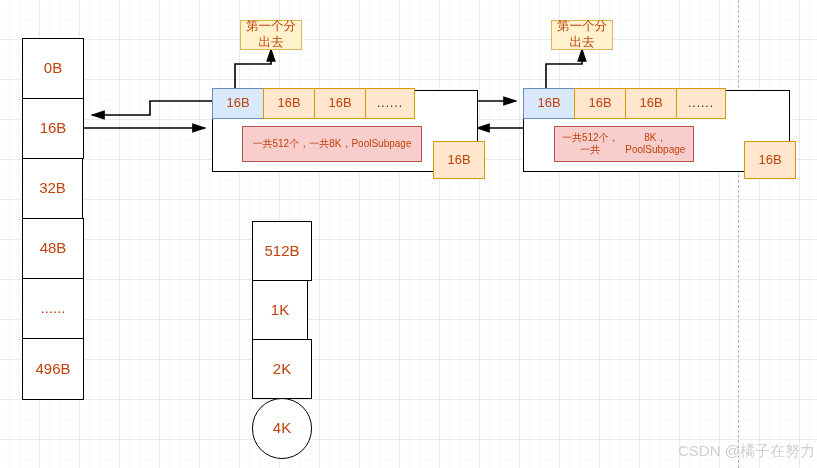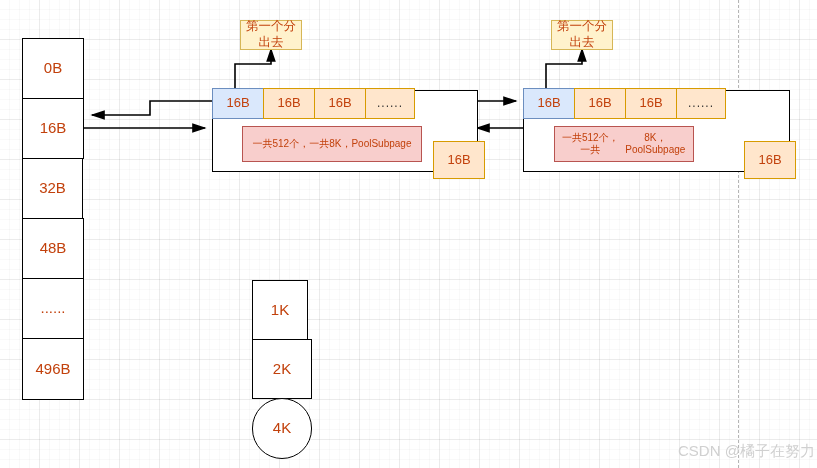--- a/index.html
+++ b/index.html
@@ -132,20 +132,21 @@
 
   <div class="dash-line" style="left:738px;"></div>
 
   <div class="node plain-box" style="left:22px;  top:38px;  width:62px; height:61px;">0B</div>
   <div class="node plain-box" style="left:22px;  top:98px;  width:62px; height:61px;">16B</div>
   <div class="node plain-box" style="left:22px;  top:158px; width:61px; height:61px;">32B</div>
   <div class="node plain-box" style="left:22px;  top:218px; width:62px; height:61px;text-align:right;">48B</div>
   <div class="node plain-box" style="left:22px;  top:278px; width:62px; height:61px;">......</div>
   <div class="node plain-box" style="left:22px;  top:338px; width:62px; height:62px;">496B</div>
 
+  <div class="node plain-box" style="left:252px; top:221px; width:60px; height:60px;">512B</div>
   <div class="node plain-box" style="left:252px; top:280px; width:56px; height:60px;">1K</div>
   <div class="node plain-box" style="left:252px; top:339px; width:60px; height:60px;">2K</div>
   <div class="node plain-box" style="left:252px; top:398px; width:60px; height:61px;border-radius:30px;">4K</div>
 
   <div class="node panel" style="left:212px; top:90px; width:266px; height:82px;"></div>
 
   <div class="node cell-blue" style="left:212px; top:88px; width:52px; height:31px;">16B</div>
   <div class="node cell-orange" style="left:263px; top:88px; width:52px; height:31px;">16B</div>
   <div class="node cell-orange" style="left:314px; top:88px; width:52px; height:31px;">16B</div>
   <div class="node cell-orange dots" style="left:365px; top:88px; width:50px; height:31px;">......</div>

